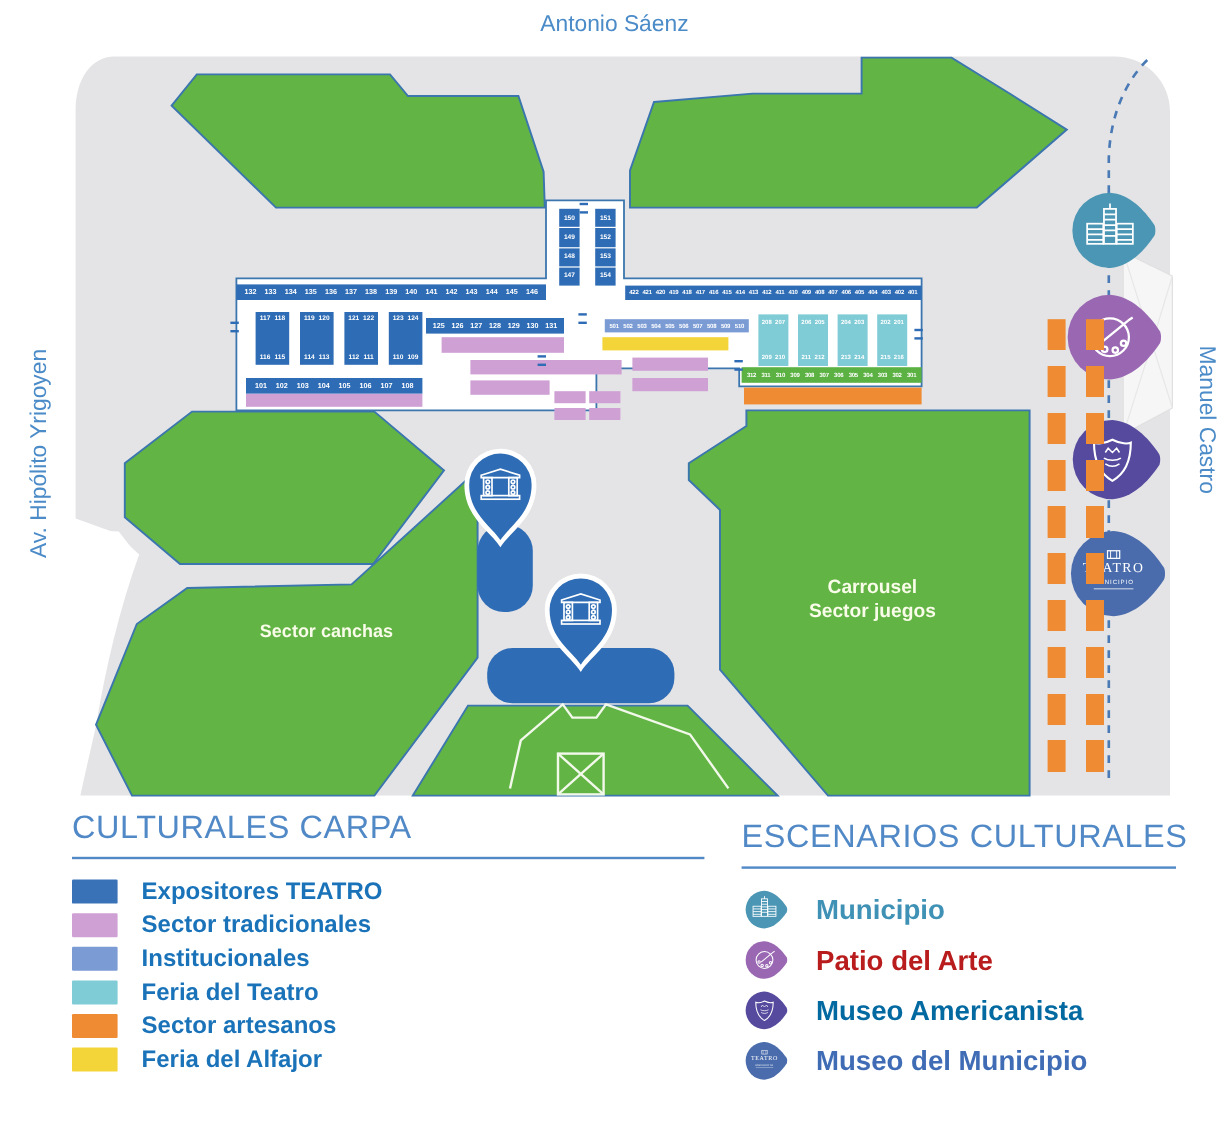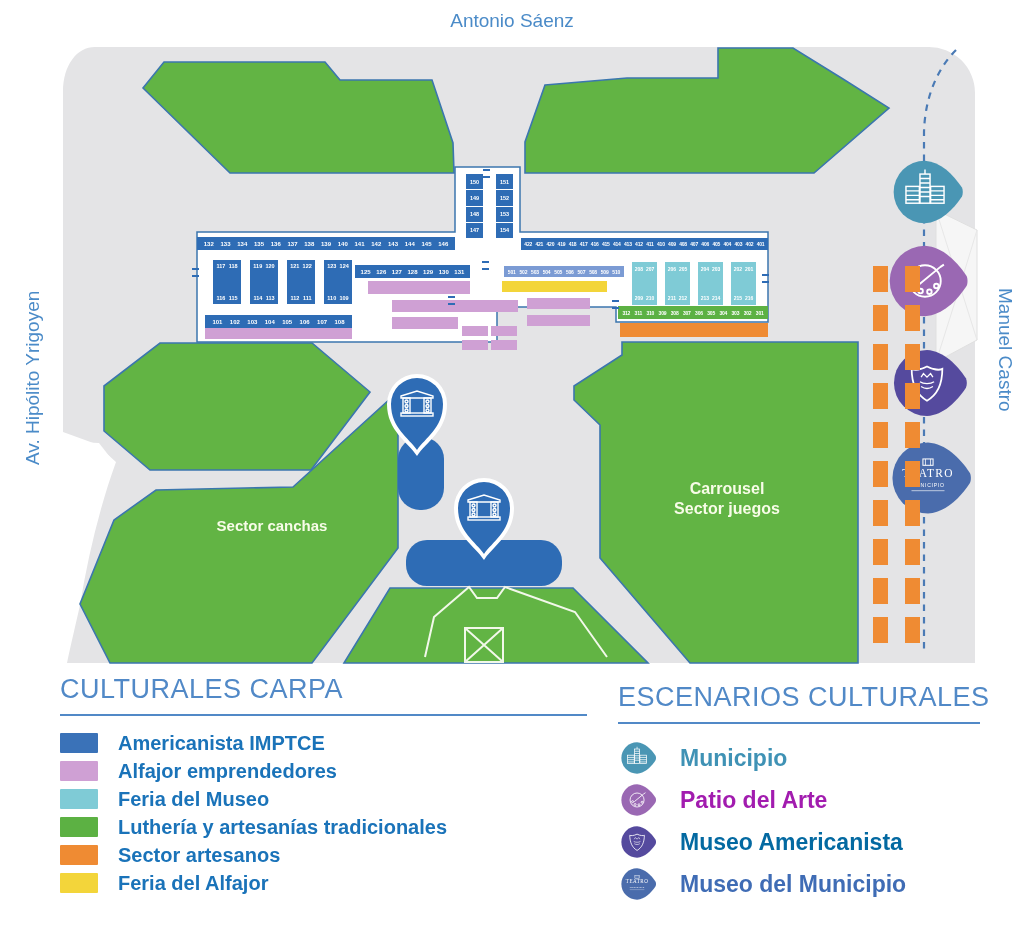--- a/index.html
+++ b/index.html
@@ -363,33 +363,33 @@
   <div class="mk" style="left:762px;top:274px;"></div>
   <div class="mk" style="left:482px;top:261px;"></div>
   <div class="mk" style="left:612px;top:300px;"></div>
 
   <div class="legend" style="left:60px;top:674px;width:540px;">
     <div class="lg-title">CULTURALES CARPA</div>
     <hr class="lg-rule" style="width:527px;">
     <div id="carpa-items" style="margin-top:13px;">
         <div class="litem">
           <div class="sw" style="background: rgb(58, 114, 184);"></div>
-          <span class="lab">Americanista IMPTCE</span>
+          <span class="lab">Expositores TEATRO</span>
         </div>
         <div class="litem">
           <div class="sw" style="background: rgb(207, 160, 212);"></div>
-          <span class="lab">Alfajor emprendedores</span>
+          <span class="lab">Sector tradicionales</span>
+        </div>
+        <div class="litem">
+          <div class="sw" style="background: rgb(123, 155, 212);"></div>
+          <span class="lab">Institucionales</span>
         </div>
         <div class="litem">
           <div class="sw" style="background: rgb(127, 203, 214);"></div>
-          <span class="lab">Feria del Museo</span>
-        </div>
-        <div class="litem">
-          <div class="sw" style="background: rgb(92, 177, 67);"></div>
-          <span class="lab">Luthería y artesanías tradicionales</span>
+          <span class="lab">Feria del Teatro</span>
         </div>
         <div class="litem">
           <div class="sw" style="background: rgb(239, 139, 51);"></div>
           <span class="lab">Sector artesanos</span>
         </div>
         <div class="litem">
           <div class="sw" style="background: rgb(243, 213, 58);"></div>
           <span class="lab">Feria del Alfajor</span>
         </div>
       </div>
@@ -404,21 +404,21 @@
       <use href="#td" fill="#4a96b4"></use>
             <use href="#g-muni"></use>
           </svg>
     <span class="lab" style="color:#3f92b5">Municipio</span>
         </div>
         <div class="eitem">
           <svg class="esvg" viewBox="-34 -36 82 72">
       <use href="#td" fill="#9a68b3"></use>
             <use href="#g-palette"></use>
           </svg>
-    <span class="lab" style="color:#a21caf">Patio del Arte</span>
+    <span class="lab" style="color:#b91c1c">Patio del Arte</span>
         </div>
         <div class="eitem">
           <svg class="esvg" viewBox="-34 -36 82 72">
       <use href="#td" fill="#554a9e"></use>
             <use href="#g-shield"></use>
           </svg>
     <span class="lab" style="color:#0369a1">Museo Americanista</span>
         </div>
         <div class="eitem">
           <svg class="esvg" viewBox="-34 -36 82 72">

